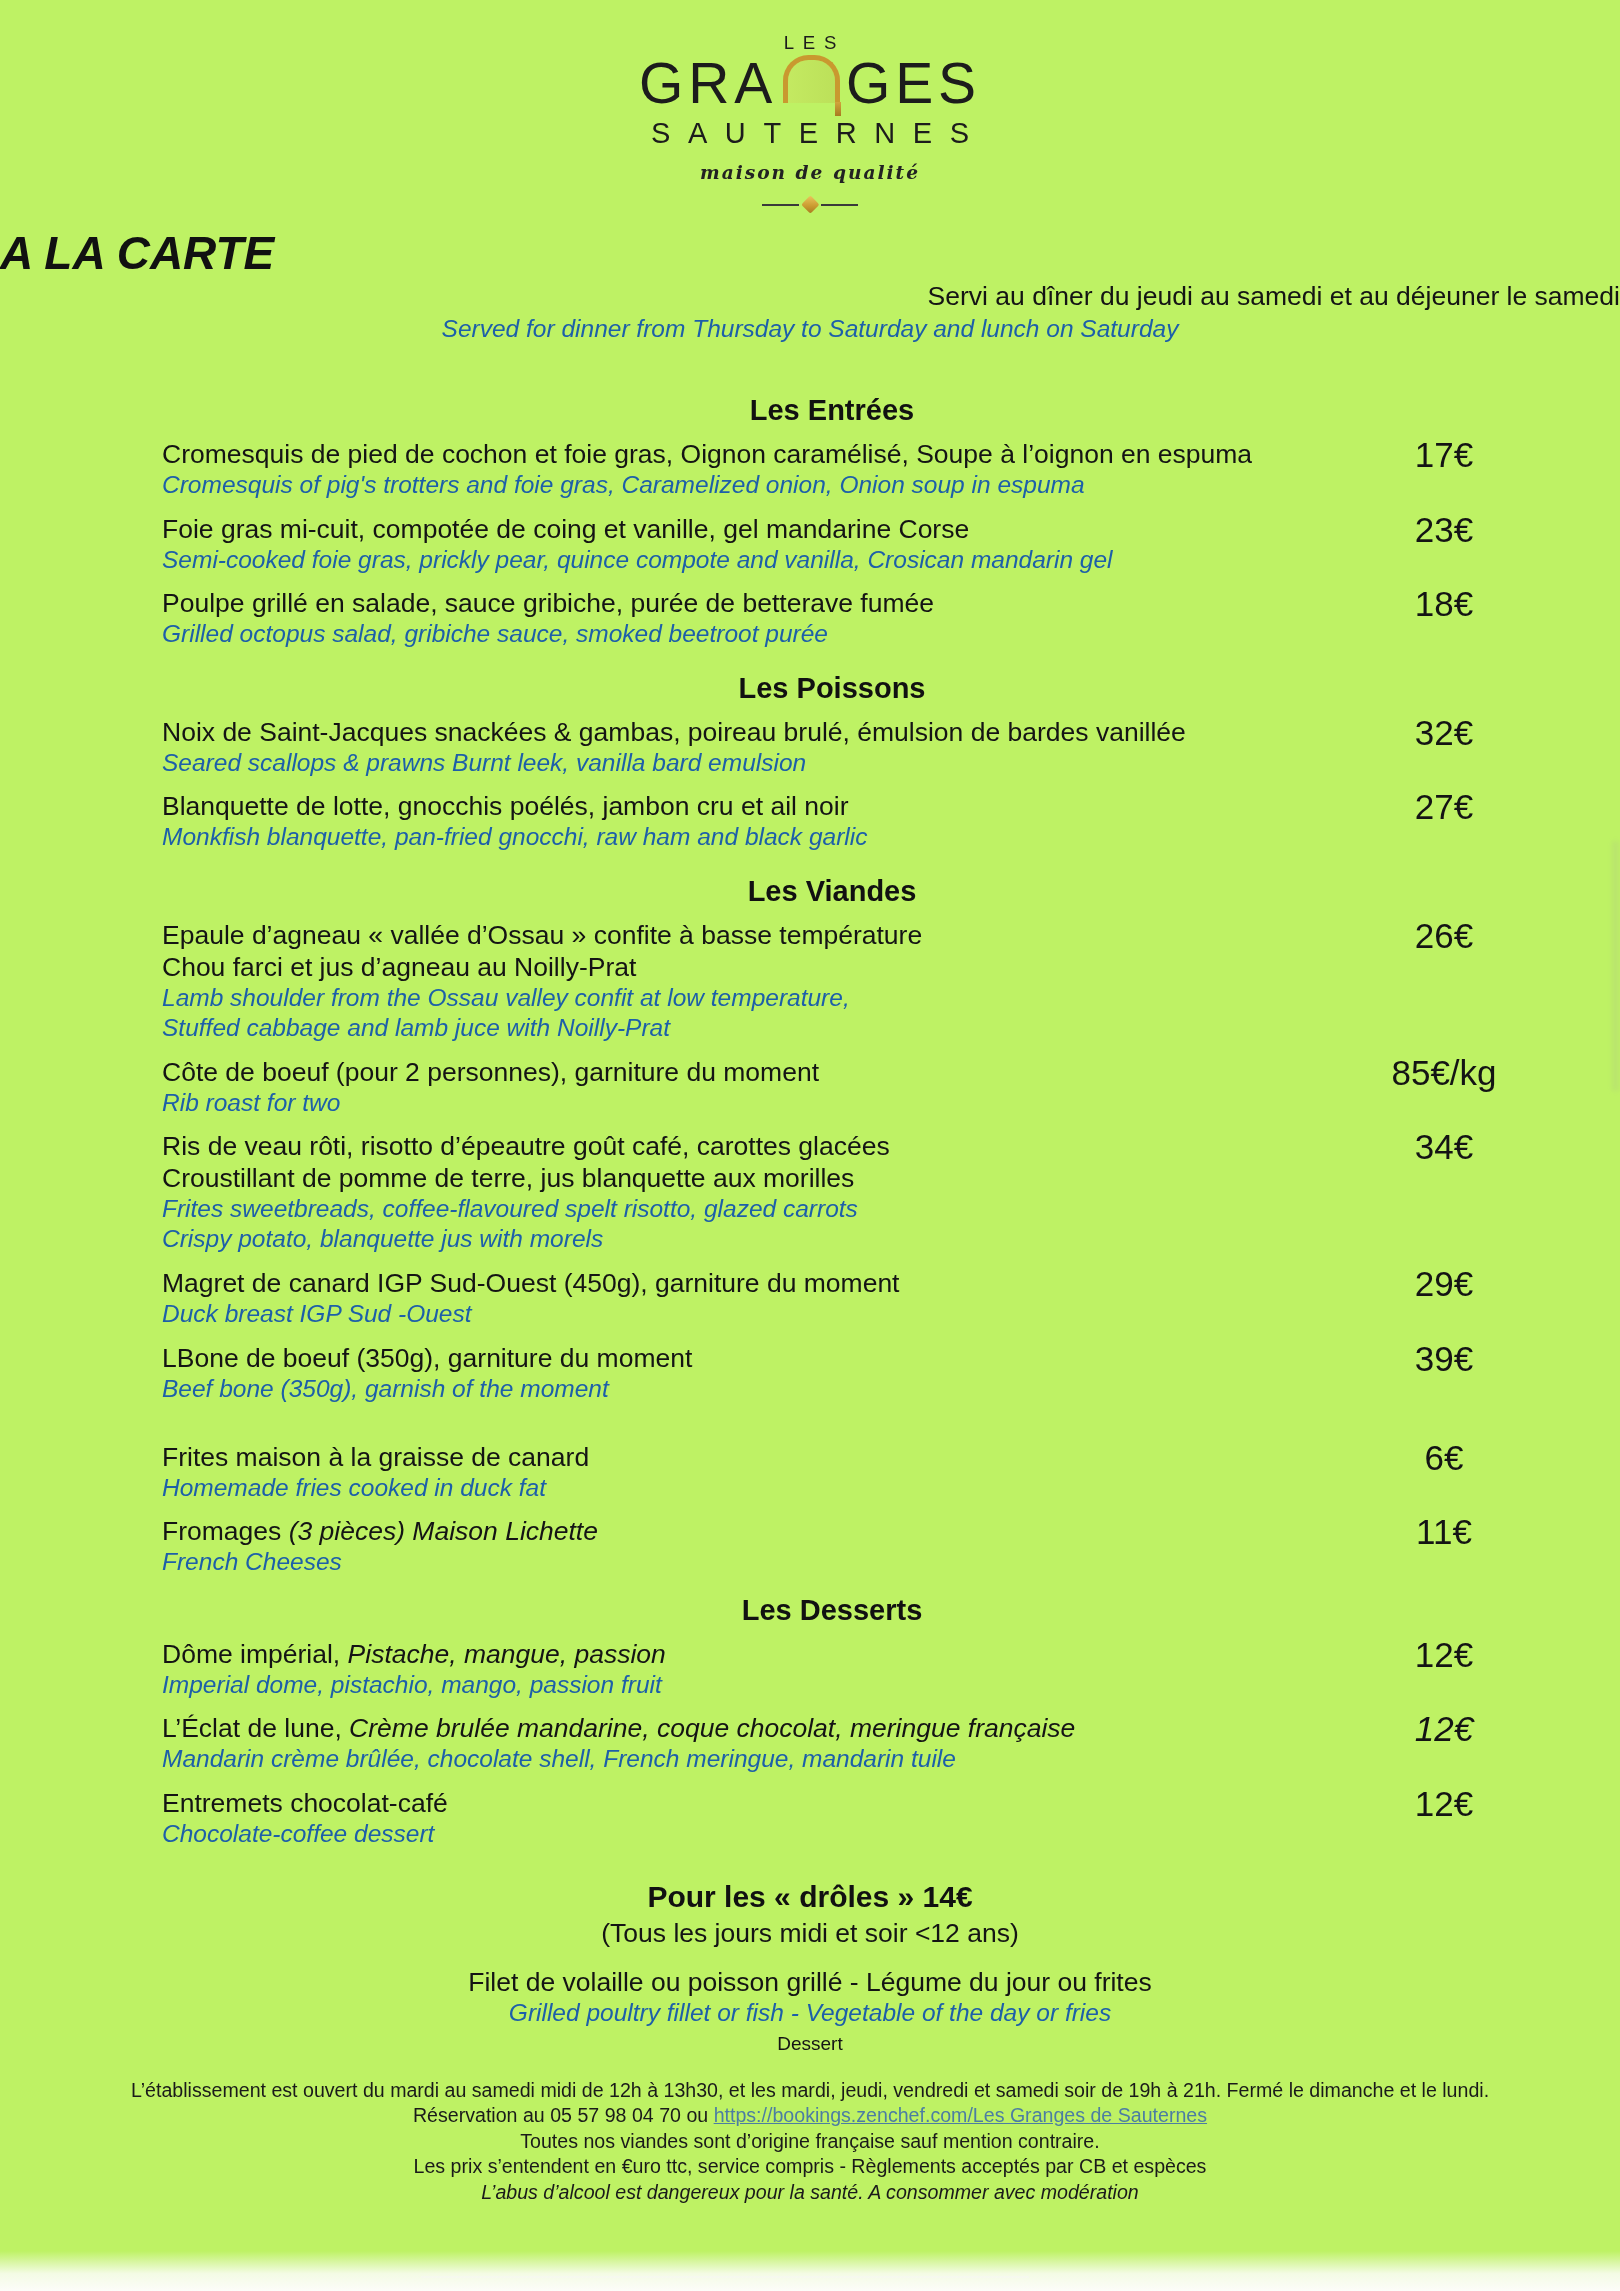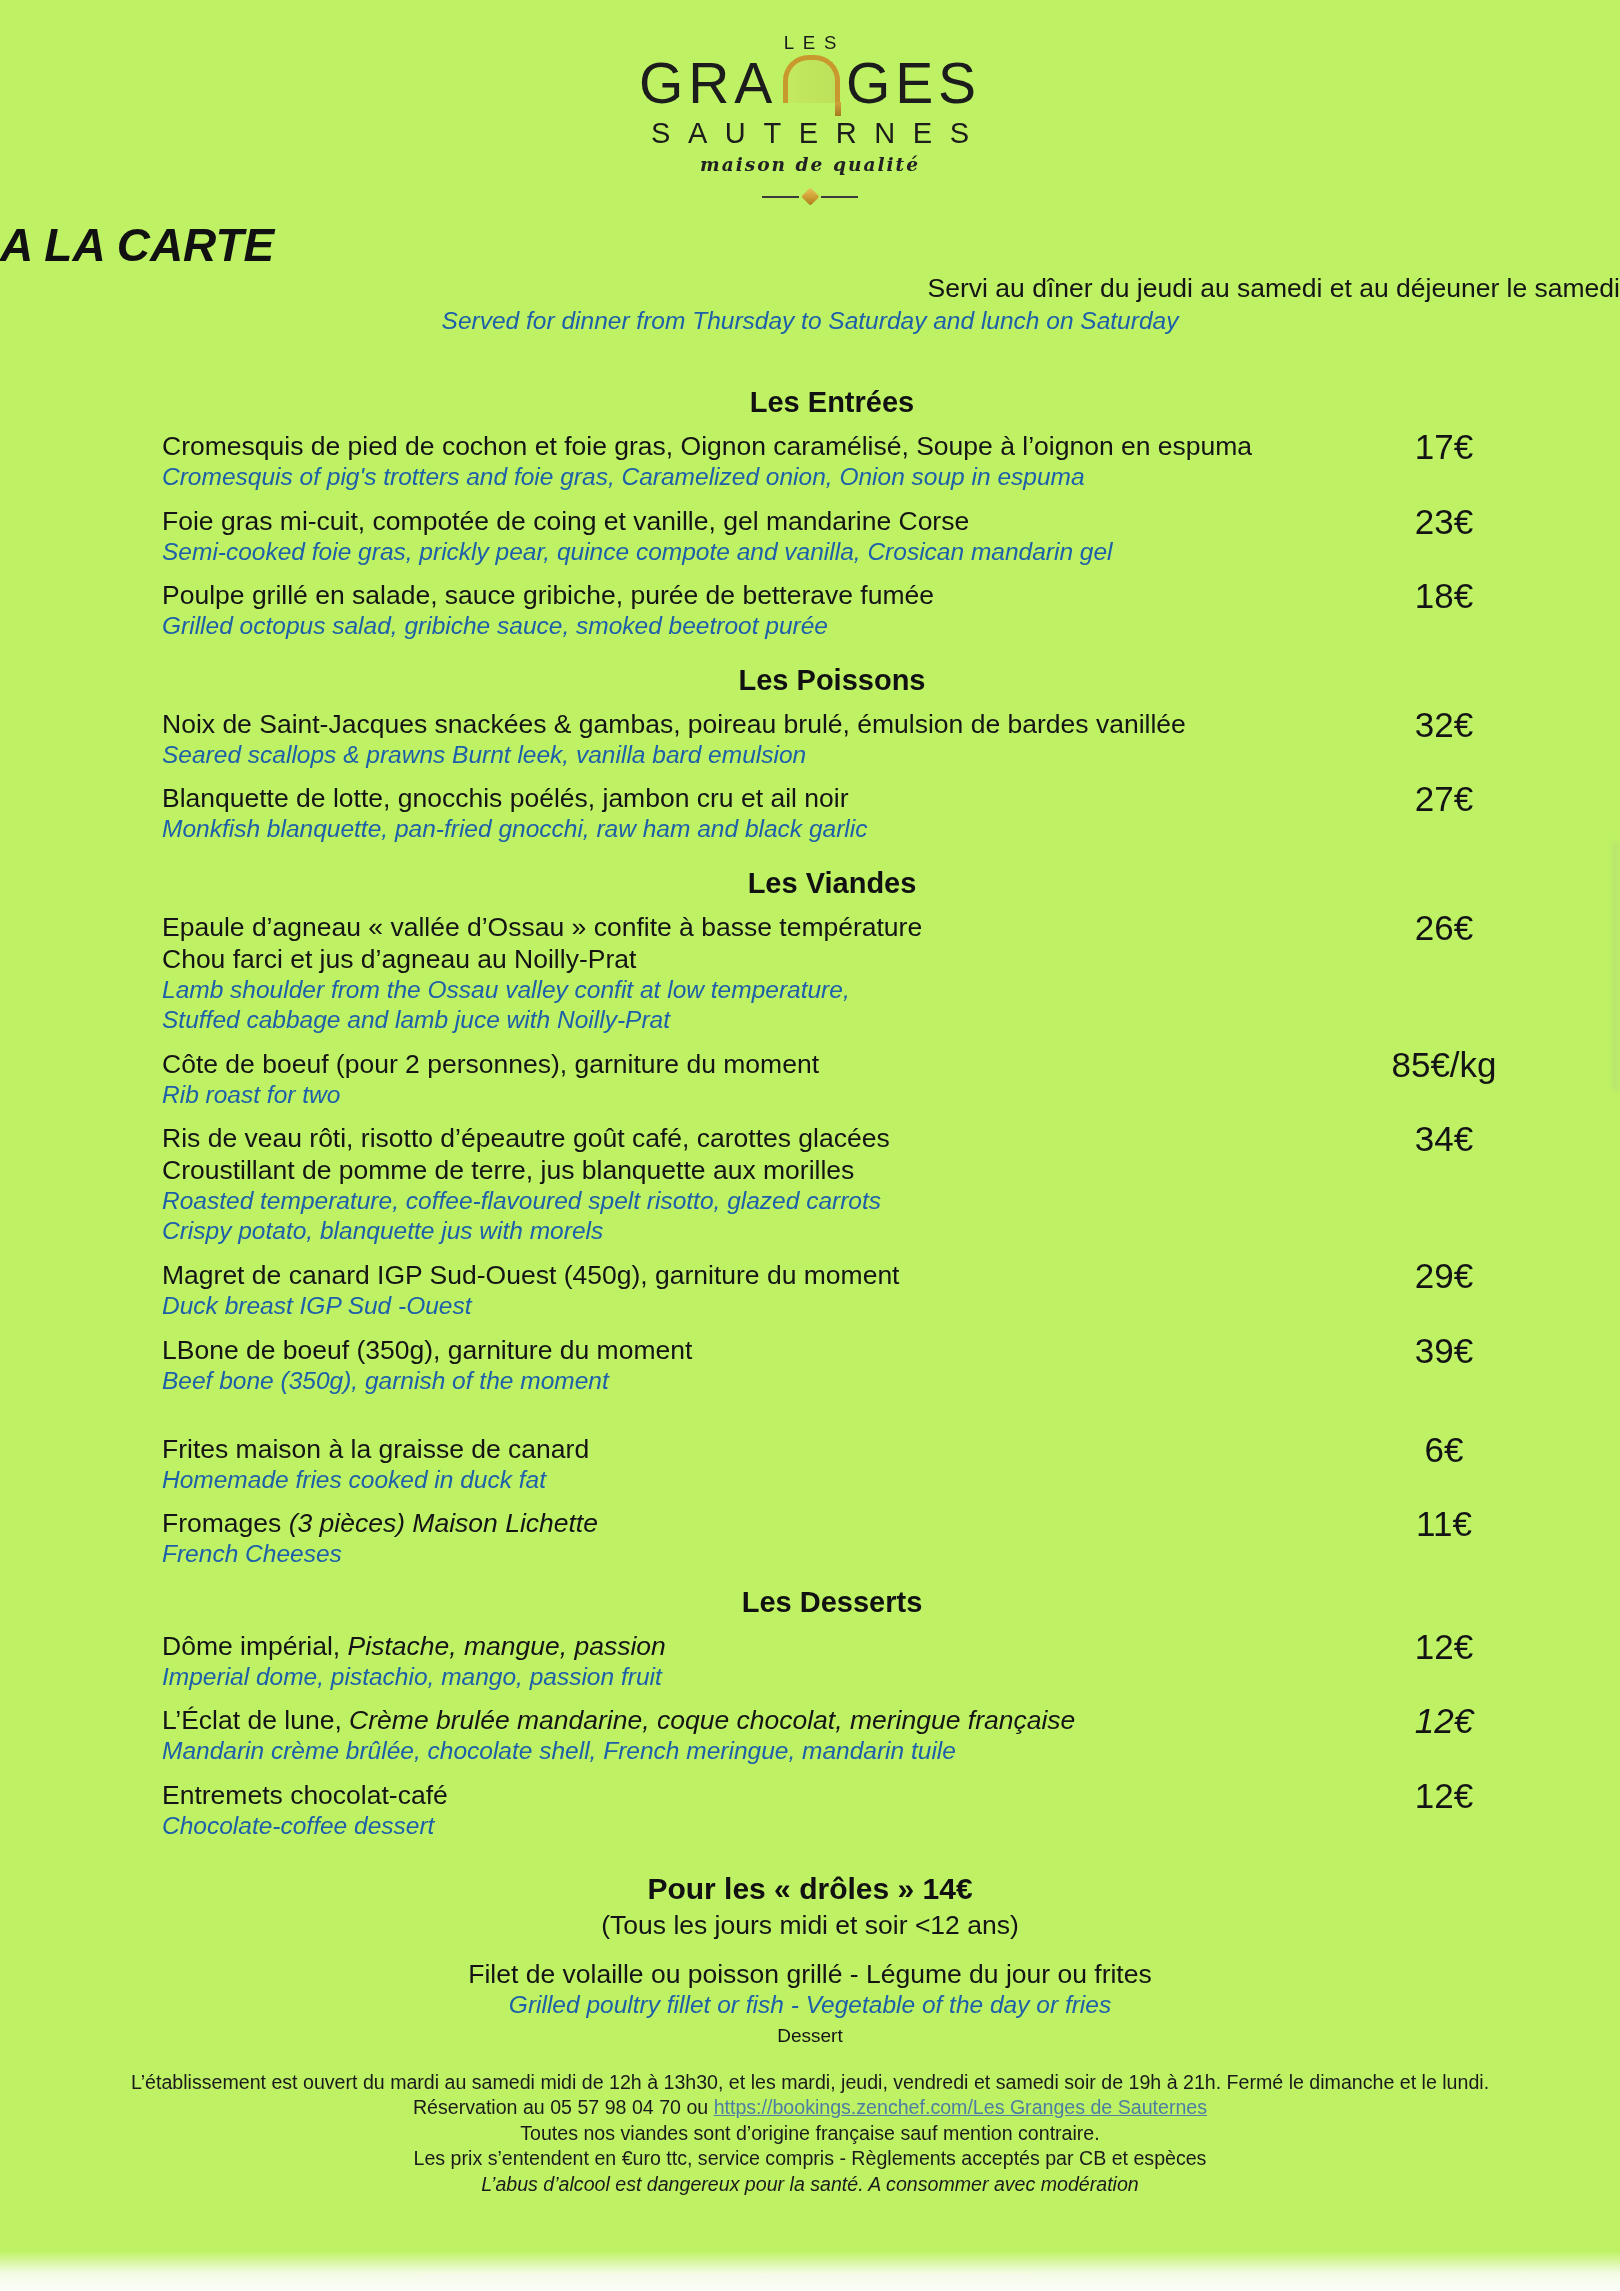--- a/index.html
+++ b/index.html
@@ -25,21 +25,21 @@
     border-top-left-radius:25.5px;border-top-right-radius:25.5px;
     margin:0 5.9px;position:relative;
     background:linear-gradient(90deg,rgba(227,184,79,.15),rgba(176,125,30,.15));
     background-clip:padding-box;
   }
   .arch::after{
     content:"";position:absolute;right:-5.9px;bottom:-13.7px;width:5.9px;height:14.7px;
     background:linear-gradient(#d2a53c,#a87a20);
   }
   .logo-sauternes{font-size:29px;letter-spacing:17.6px;line-height:35px;color:#1c1c1c;text-indent:17.6px;margin-top:2px;}
-  .logo-tagline{font-family:"DejaVu Serif",serif;font-style:italic;font-weight:bold;font-size:18.6px;line-height:23.5px;letter-spacing:2px;color:#222;margin-top:2px;}
+  .logo-tagline{font-family:"DejaVu Serif",serif;font-style:italic;font-weight:bold;font-size:18.6px;line-height:23.5px;letter-spacing:2px;color:#222;margin-top:10px;}
   .ornament{margin-top:11.8px;height:17.6px;display:flex;align-items:center;justify-content:center;}
   .orn-line{display:inline-block;width:37px;height:2px;background:#3a3a3a;}
   .orn-diamond{
     display:inline-block;width:12.7px;height:12.7px;margin:0 4.9px;
     background:linear-gradient(135deg,#ecc75e,#c9992f 60%,#a87a20);
     transform:rotate(45deg);border-radius:2px;
   }
   
   .title{margin-top:13.7px;font-size:46px;line-height:53px;font-weight:bold;font-style:italic;color:#111;}
   .subtitle-fr{text-align:right;font-size:26.5px;line-height:33px;color:#141414;}
@@ -150,21 +150,21 @@
       <div class="names">
         <div class="fr">Côte de boeuf (pour 2 personnes), garniture du moment</div>
         <div class="en">Rib roast for two</div>
       </div>
       <div class="price">85€/kg</div>
     </div>
     <div class="row">
       <div class="names">
         <div class="fr">Ris de veau rôti, risotto d’épeautre goût café, carottes glacées</div>
         <div class="fr">Croustillant de pomme de terre, jus blanquette aux morilles</div>
-        <div class="en">Roasted temperature, coffee-flavoured spelt risotto, glazed carrots</div>
+        <div class="en">Frites sweetbreads, coffee-flavoured spelt risotto, glazed carrots</div>
         <div class="en">Crispy potato, blanquette jus with morels</div>
       </div>
       <div class="price">34€</div>
     </div>
     <div class="row">
       <div class="names">
         <div class="fr">Magret de canard IGP Sud-Ouest (450g), garniture du moment</div>
         <div class="en">Duck breast IGP Sud -Ouest</div>
       </div>
       <div class="price">29€</div>

